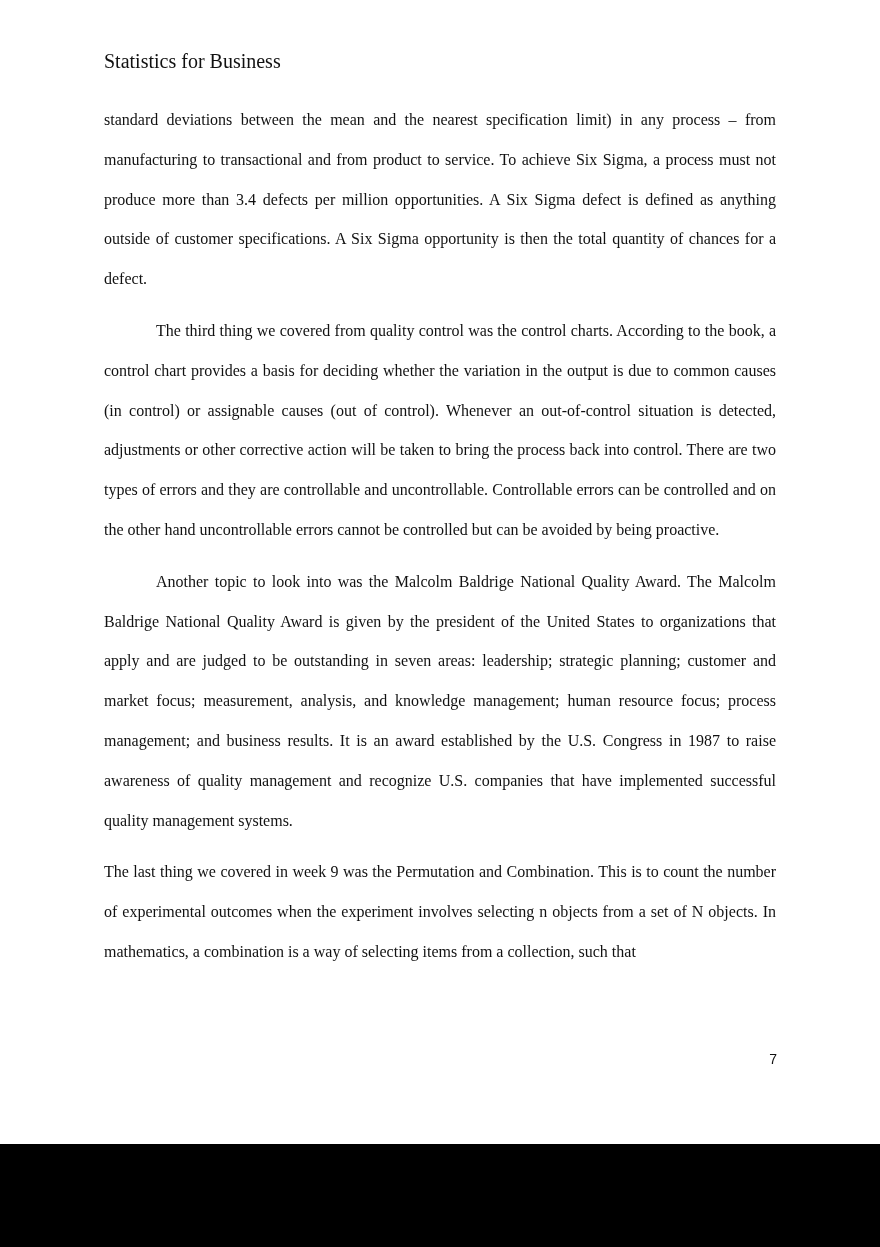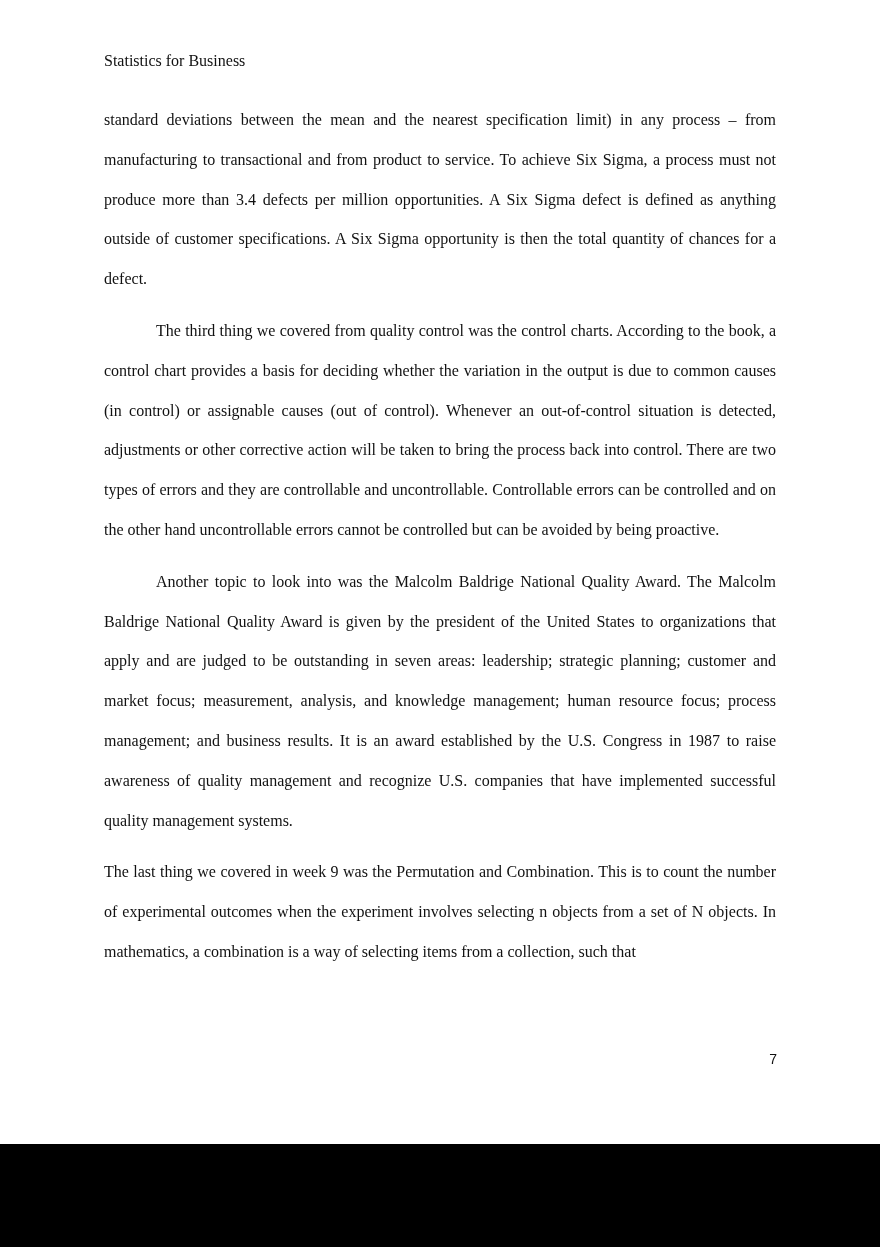--- a/index.html
+++ b/index.html
@@ -6,21 +6,21 @@
   body {
     width: 880px; height: 1247px; overflow: hidden; background: #000;
     position: relative;
   }
   .page {
     position: absolute; left: 0; top: 0; width: 880px; height: 1144px;
     background: #fff;
   }
   .header {
     position: absolute; left: 104px; top: 50px;
-    font-family: "Liberation Serif", serif; font-size: 16px; color: #111;
+    font-family: "Liberation Serif", serif; font-size: 20px; color: #111;
     line-height: 22px; white-space: nowrap;
   }
   .body-text {
     position: absolute; left: 104px; top: 100px; width: 672px;
     font-family: "Liberation Serif", serif; font-size: 16px; color: #111;
   }
   .para {
     margin: 0 0 12px 0; line-height: 39.8px; text-align: justify;
   }
   .para.indent { text-indent: 52px; }

